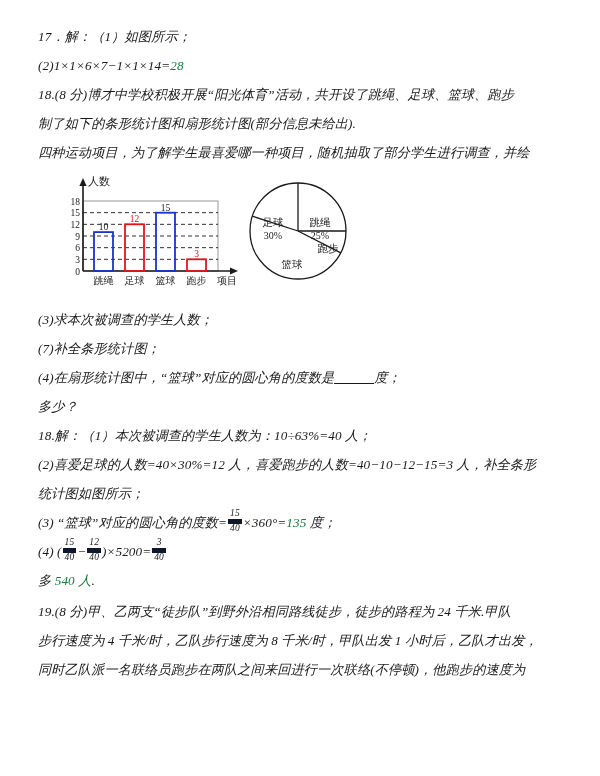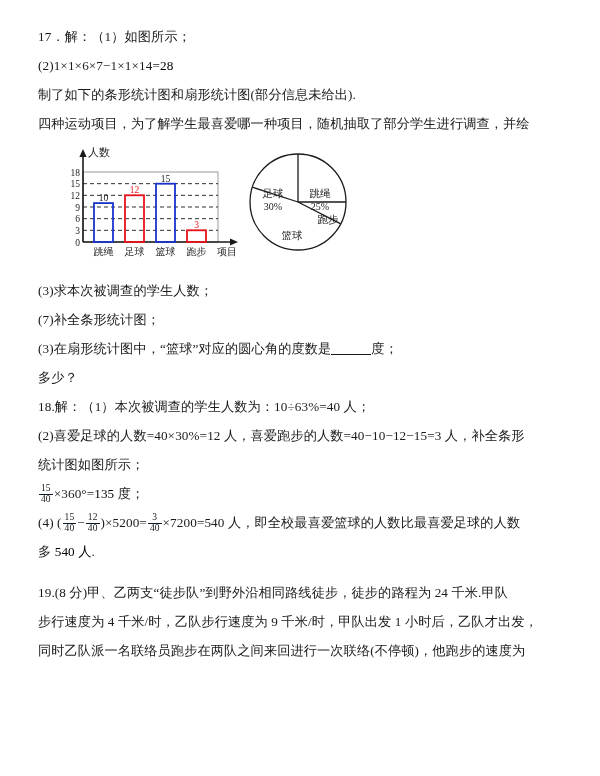--- a/index.html
+++ b/index.html
@@ -23,42 +23,43 @@
     box-sizing: border-box;
   }
   .line {
     position: relative;
     font-size: 13.2px;
     line-height: 29px;
     padding-left: 38px;
     padding-right: 14px;
     white-space: nowrap;
     letter-spacing: 0.1px;
+    font-style: italic;
   }
-  .red { color: #000000; }
+  .red { color: #15803d; }
   .num { font-family: "Liberation Serif", serif; }
   .blank-ul {
     display: inline-block;
     width: 40px;
     border-bottom: 1px solid #1a1a1a;
     vertical-align: -2px;
   }
   
   .frac {
     display: inline-block;
     vertical-align: -0.55em;
     text-align: center;
     font-size: 9.5px;
     line-height: 1.05;
     margin: 0 1px;
     position: relative;
     top: -1px;
   }
   .frac .n { display: block; padding: 0 2px; }
-  .frac .d { display: block; border-top: 1px solid #0f172a; padding: 0 2px; }
+  .frac .d { display: block; border-top: 5px solid #0f172a; padding: 0 2px; }
 
   
   .figures {
     position: relative;
     height: 132px;
     margin: 4px 0 2px 0;
   }
   .barchart-wrap {
     position: absolute;
     left: 55px;
@@ -69,31 +70,32 @@
   .piechart-wrap {
     position: absolute;
     left: 240px;
     top: 4px;
     width: 120px;
     height: 122px;
   }
   svg { display: block; overflow: visible; }
   .cjk { font-family: "DejaVu Sans", "Liberation Sans", sans-serif; }
 
-  .q19 { margin-top: 12px; }
+  .q19 { margin-top: 2px; }
 </style>
 </head>
 <body>
 
 <div class="page">
 
   <div style="height:22px"></div>
   <div class="line">17．解：（1）如图所示；</div>
   <div class="line"><span>(2)1×1×6×7−1×1×14=</span><span class="red">28</span></div>
 
+  <div class="line">18.(8 分)博才中学校积极开展“阳光体育”活动，共开设了跳绳、足球、篮球、跑步</div>
   <div class="line">制了如下的条形统计图和扇形统计图(部分信息未给出).</div>
   <div class="line">四种运动项目，为了解学生最喜爱哪一种项目，随机抽取了部分学生进行调查，并绘</div>
 
   <div class="figures">
 
     <div class="barchart-wrap">
       <svg width="200" height="132" viewBox="0 0 200 132">
 
         <rect x="28" y="30" width="135" height="70" fill="none" stroke="#999999" stroke-width="1"></rect>
 
@@ -161,30 +163,30 @@
         <text class="num" x="80" y="64" font-size="10" fill="#1a1a1a" text-anchor="middle">25%</text>
 
         <text class="cjk" x="88" y="77" font-size="10.5" fill="#1a1a1a" text-anchor="middle">跑步</text>
         <text class="cjk" x="52" y="93" font-size="10.5" fill="#1a1a1a" text-anchor="middle">篮球</text>
       </svg>
     </div>
   </div>
 
   <div class="line">(3)求本次被调查的学生人数；</div>
   <div class="line">(7)补全条形统计图；</div>
-  <div class="line"><span>(3)在扇形统计图中，“篮球”对应的圆心角的度数是</span><span class="blank-ul"></span><span>度；</span></div>
+  <div class="line"><span>(4)在扇形统计图中，“篮球”对应的圆心角的度数是</span><span class="blank-ul"></span><span>度；</span></div>
   <div class="line">多少？</div>
 
   <div class="line">18.解：（1）本次被调查的学生人数为：10÷63%=40 人；</div>
   <div class="line">(2)喜爱足球的人数=40×30%=12 人，喜爱跑步的人数=40−10−12−15=3 人，补全条形</div>
   <div class="line">统计图如图所示；</div>
 
-  <div class="line"><span class="frac"><span class="n">15</span><span class="d">40</span></span><span>×360°=</span><span class="red">135</span><span> 度；</span></div>
+  <div class="line"><span>(3) “篮球”对应的圆心角的度数=</span><span class="frac"><span class="n">15</span><span class="d">40</span></span><span>×360°=</span><span class="red">135</span><span> 度；</span></div>
 
-  <div class="line"><span>(4) (</span><span class="frac"><span class="n">15</span><span class="d">40</span></span><span>−</span><span class="frac"><span class="n">12</span><span class="d">40</span></span><span>)×5200=</span><span class="frac"><span class="n">3</span><span class="d">40</span></span><span>×7200=540 人，即全校最喜爱篮球的人数比最喜爱足球的人数</span></div>
+  <div class="line"><span>(4) (</span><span class="frac"><span class="n">15</span><span class="d">40</span></span><span>−</span><span class="frac"><span class="n">12</span><span class="d">40</span></span><span>)×5200=</span><span class="frac"><span class="n">3</span><span class="d">40</span></span></div>
 
   <div class="line"><span>多 </span><span class="red">540 人</span><span>.</span></div>
 
   <div class="line q19">19.(8 分)甲、乙两支“徒步队”到野外沿相同路线徒步，徒步的路程为 24 千米.甲队</div>
-  <div class="line">步行速度为 4 千米/时，乙队步行速度为 9 千米/时，甲队出发 1 小时后，乙队才出发，</div>
+  <div class="line">步行速度为 4 千米/时，乙队步行速度为 8 千米/时，甲队出发 1 小时后，乙队才出发，</div>
   <div class="line">同时乙队派一名联络员跑步在两队之间来回进行一次联络(不停顿)，他跑步的速度为</div>
 
 </div>
 
 </body></html>

